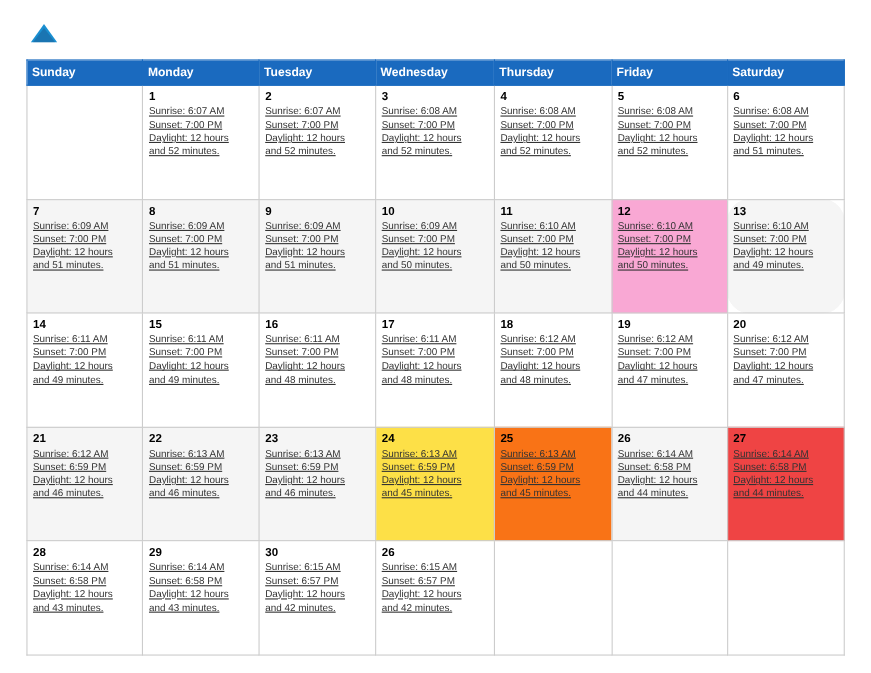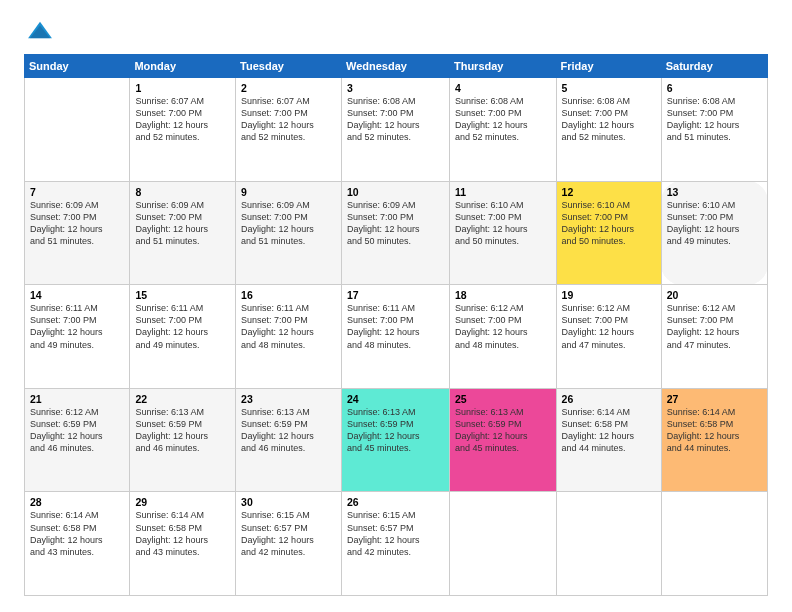--- a/index.html
+++ b/index.html
@@ -85,20 +85,21 @@
       font-weight: bold;
       font-size: 10.5px;
       color: #000;
       display: block;
       margin-bottom: 1px;
     }
     .day-info {
       color: #333;
       font-size: 9px;
       line-height: 1.35;
+      text-decoration: underline;
     }
     .empty-cell {
       background: #f9f9f9;
     }
     table {
       width: 100%;
       border-collapse: collapse;
     }
   </style>
 </head>
@@ -180,21 +181,21 @@
             <div class="day-info">Sunrise: 6:09 AM<br>Sunset: 7:00 PM<br>Daylight: 12 hours<br>and 51 minutes.</div>
           </td>
           <td style="background-color: rgb(245, 245, 245);">
             <span class="day-num">10</span>
             <div class="day-info">Sunrise: 6:09 AM<br>Sunset: 7:00 PM<br>Daylight: 12 hours<br>and 50 minutes.</div>
           </td>
           <td style="background-color: rgb(245, 245, 245);">
             <span class="day-num">11</span>
             <div class="day-info">Sunrise: 6:10 AM<br>Sunset: 7:00 PM<br>Daylight: 12 hours<br>and 50 minutes.</div>
           </td>
-          <td style="background-color: #fde047;">
+          <td style="background-color: #f9a8d4;">
             <span class="day-num">12</span>
             <div class="day-info">Sunrise: 6:10 AM<br>Sunset: 7:00 PM<br>Daylight: 12 hours<br>and 50 minutes.</div>
           </td>
           <td style="background-color: rgb(245, 245, 245); border-radius: 21px;">
             <span class="day-num">13</span>
             <div class="day-info">Sunrise: 6:10 AM<br>Sunset: 7:00 PM<br>Daylight: 12 hours<br>and 49 minutes.</div>
           </td>
         </tr>
         <tr>
           <td>
@@ -232,33 +233,33 @@
             <div class="day-info">Sunrise: 6:12 AM<br>Sunset: 6:59 PM<br>Daylight: 12 hours<br>and 46 minutes.</div>
           </td>
           <td style="background-color: rgb(245, 245, 245); margin-top: 36px;">
             <span class="day-num">22</span>
             <div class="day-info">Sunrise: 6:13 AM<br>Sunset: 6:59 PM<br>Daylight: 12 hours<br>and 46 minutes.</div>
           </td>
           <td style="background-color: rgb(245, 245, 245); margin-left: 16px;">
             <span class="day-num">23</span>
             <div class="day-info">Sunrise: 6:13 AM<br>Sunset: 6:59 PM<br>Daylight: 12 hours<br>and 46 minutes.</div>
           </td>
-          <td style="background-color: #5eead4;">
+          <td style="background-color: #fde047;">
             <span class="day-num">24</span>
             <div class="day-info">Sunrise: 6:13 AM<br>Sunset: 6:59 PM<br>Daylight: 12 hours<br>and 45 minutes.</div>
           </td>
-          <td style="background-color: #ec4899;">
+          <td style="background-color: #f97316;">
             <span class="day-num">25</span>
             <div class="day-info">Sunrise: 6:13 AM<br>Sunset: 6:59 PM<br>Daylight: 12 hours<br>and 45 minutes.</div>
           </td>
           <td style="background-color: rgb(245, 245, 245);">
             <span class="day-num">26</span>
             <div class="day-info">Sunrise: 6:14 AM<br>Sunset: 6:58 PM<br>Daylight: 12 hours<br>and 44 minutes.</div>
           </td>
-          <td style="background-color: #fdba74; margin-top: 32px;">
+          <td style="background-color: #ef4444; margin-top: 32px;">
             <span class="day-num">27</span>
             <div class="day-info">Sunrise: 6:14 AM<br>Sunset: 6:58 PM<br>Daylight: 12 hours<br>and 44 minutes.</div>
           </td>
         </tr>
         <tr>
           <td>
             <span class="day-num">28</span>
             <div class="day-info">Sunrise: 6:14 AM<br>Sunset: 6:58 PM<br>Daylight: 12 hours<br>and 43 minutes.</div>
           </td>
           <td>

